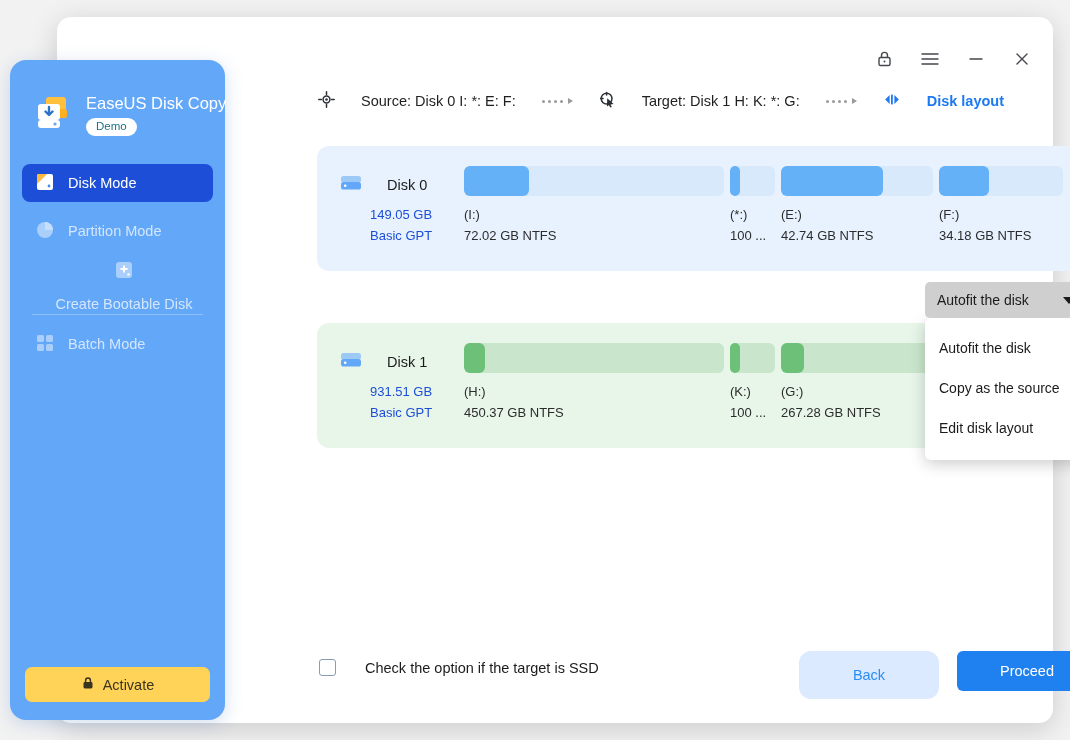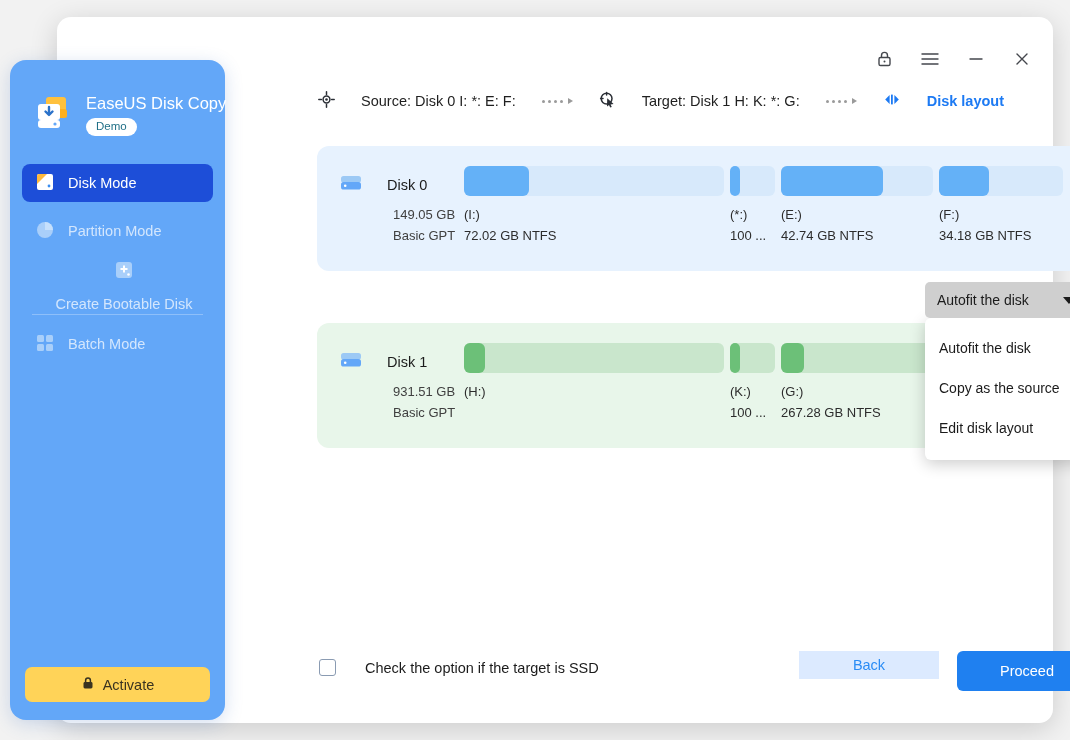--- a/index.html
+++ b/index.html
@@ -188,23 +188,22 @@
     display: flex;
     align-items: center;
     gap: 25px;
   }
   .disk-title { font-size: 14.5px; color: #1b1b1b; }
   .disk-meta {
     position: absolute;
     left: 53px;
     top: 58px;
     font-size: 13px;
-    color: #404040;
+    color: #1d4ed8;
     line-height: 21px;
-    margin-left: 23px;
   }
 
   .part-track {
     position: absolute;
     top: 20px;
     height: 30px;
     border-radius: 6px;
   }
   #disk-panel-0 .part-track { background: #d7e9fb; }
   #disk-panel-1 .part-track { background: #c9e6cc; }
@@ -295,23 +294,23 @@
     border-radius: 3px;
     background: #fff;
   }
   #ssd-label { font-size: 14.5px; color: #1b1b1b; }
 
   #back-button {
     position: absolute;
     right: 158px;
     top: 0;
     width: 140px;
-    height: 28px;
+    height: 48px;
     background: #dceaff;
-    border-radius: 0;
+    border-radius: 12px;
     display: flex; align-items: center; justify-content: center;
     color: #2a8cf5;
     font-size: 14.5px;
     cursor: pointer;
   }
   #proceed-button {
     position: absolute;
     right: 0;
     top: 0;
     width: 140px;
@@ -548,20 +547,21 @@
       <div class="disk-meta">
         <div>931.51 GB</div>
         <div>Basic GPT</div>
       </div>
 
       <div class="part-track" style="left:147px;width:260px;">
         <div class="part-used" style="width:8%"></div>
       </div>
       <div class="part-label" style="left:147px;width:258px;">
         <span class="part-letter">(H:)</span>
+        <span class="part-size">450.37 GB NTFS</span>
       </div>
 
       <div class="part-track" style="left:413px;width:45px;">
         <div class="part-used" style="width:22%"></div>
       </div>
       <div class="part-label" style="left:413px;width:47px;">
         <span class="part-letter">(K:)</span>
         <span class="part-size">100 ...</span>
       </div>
 

